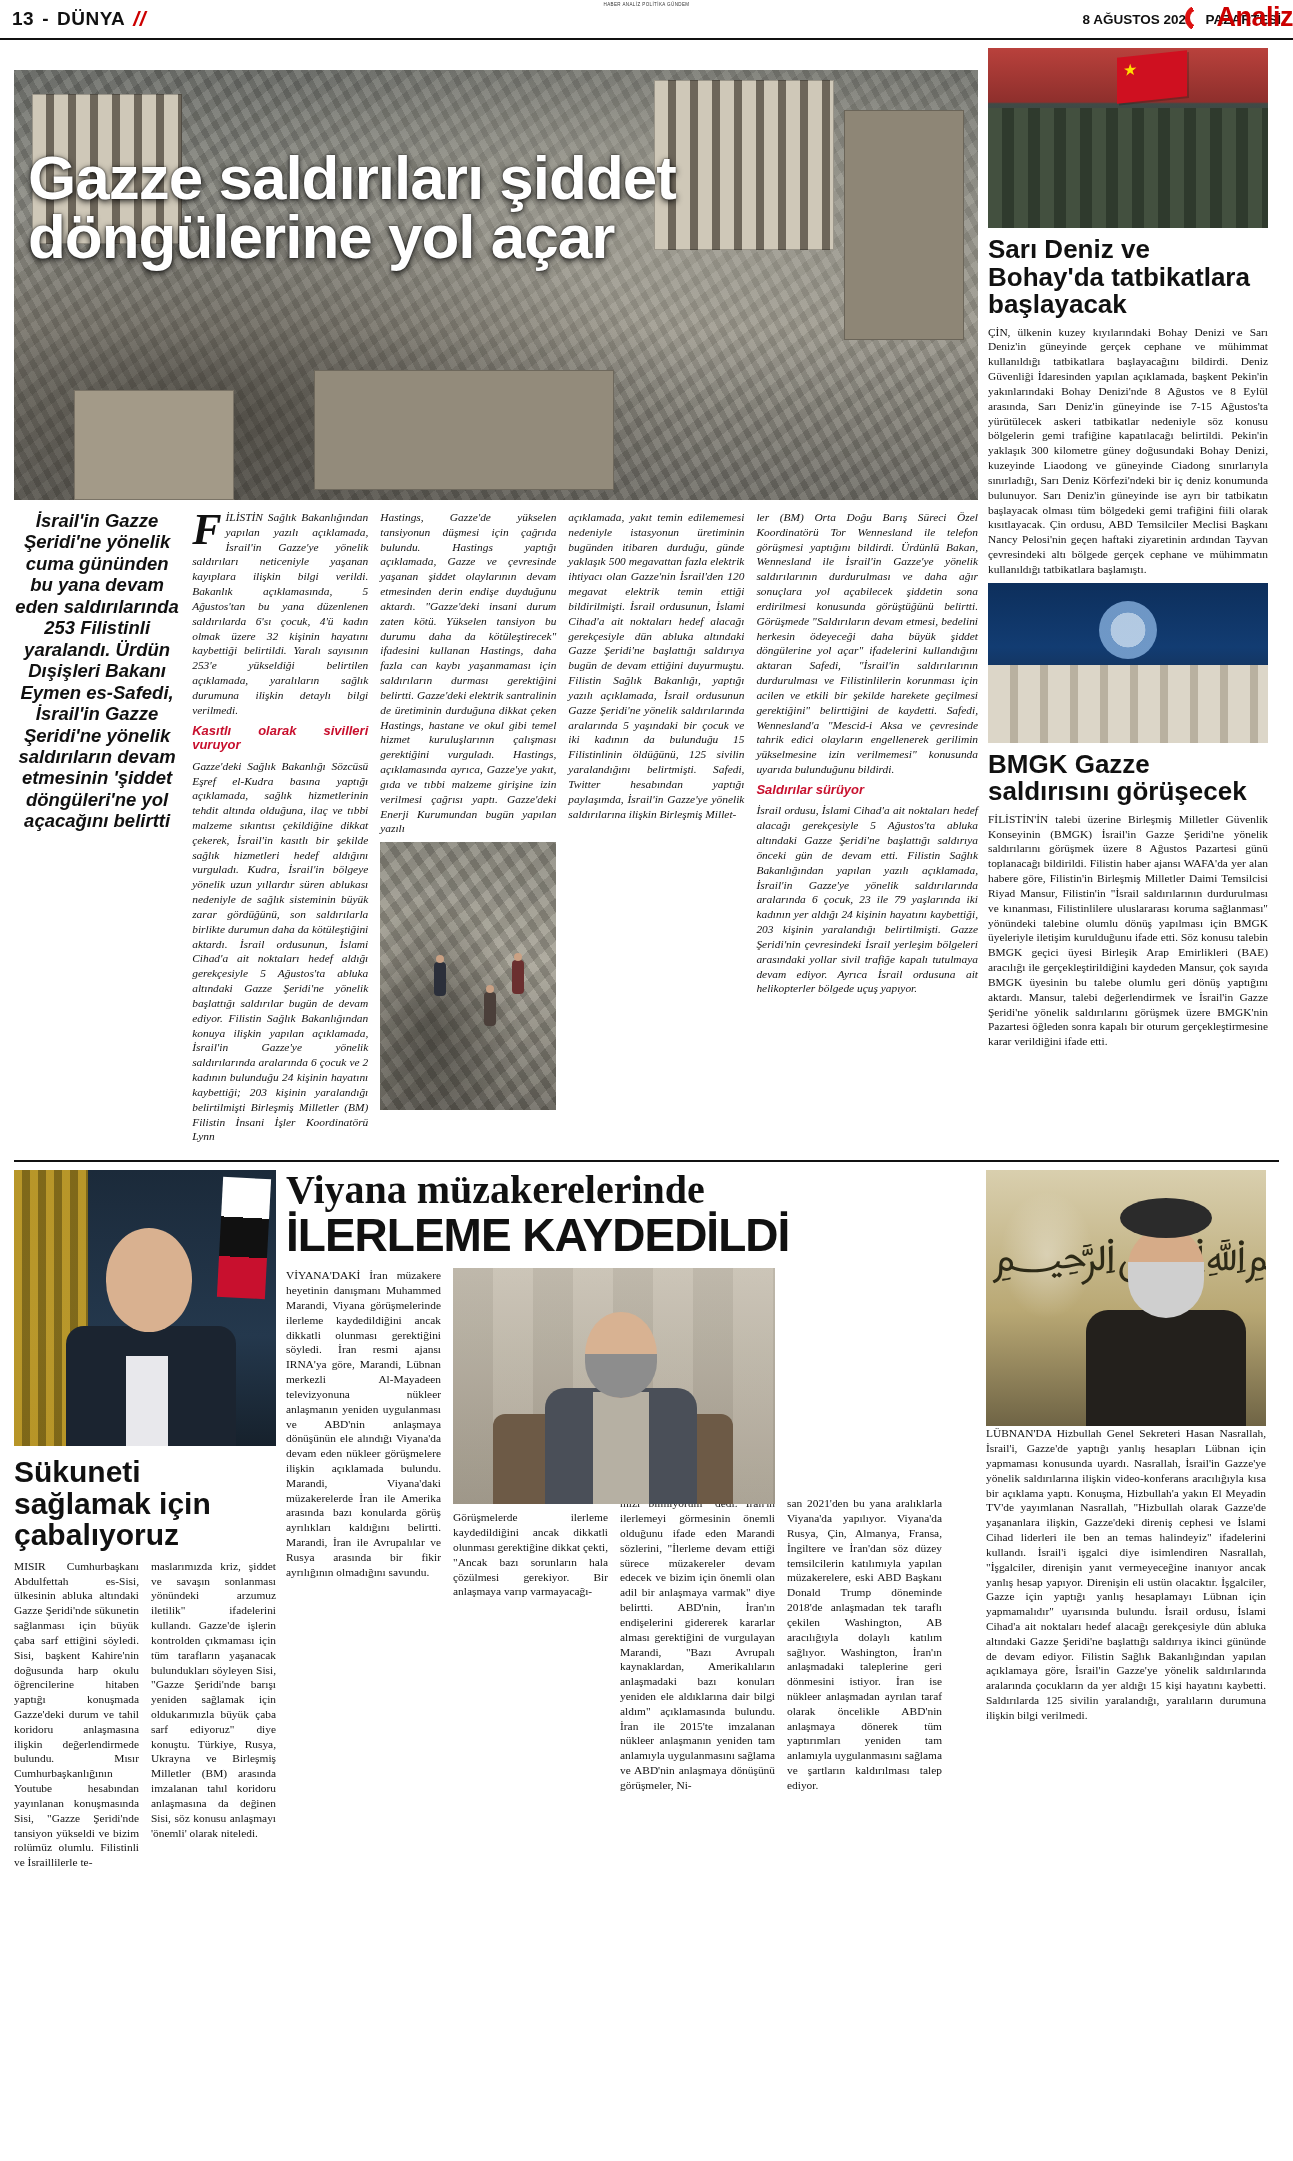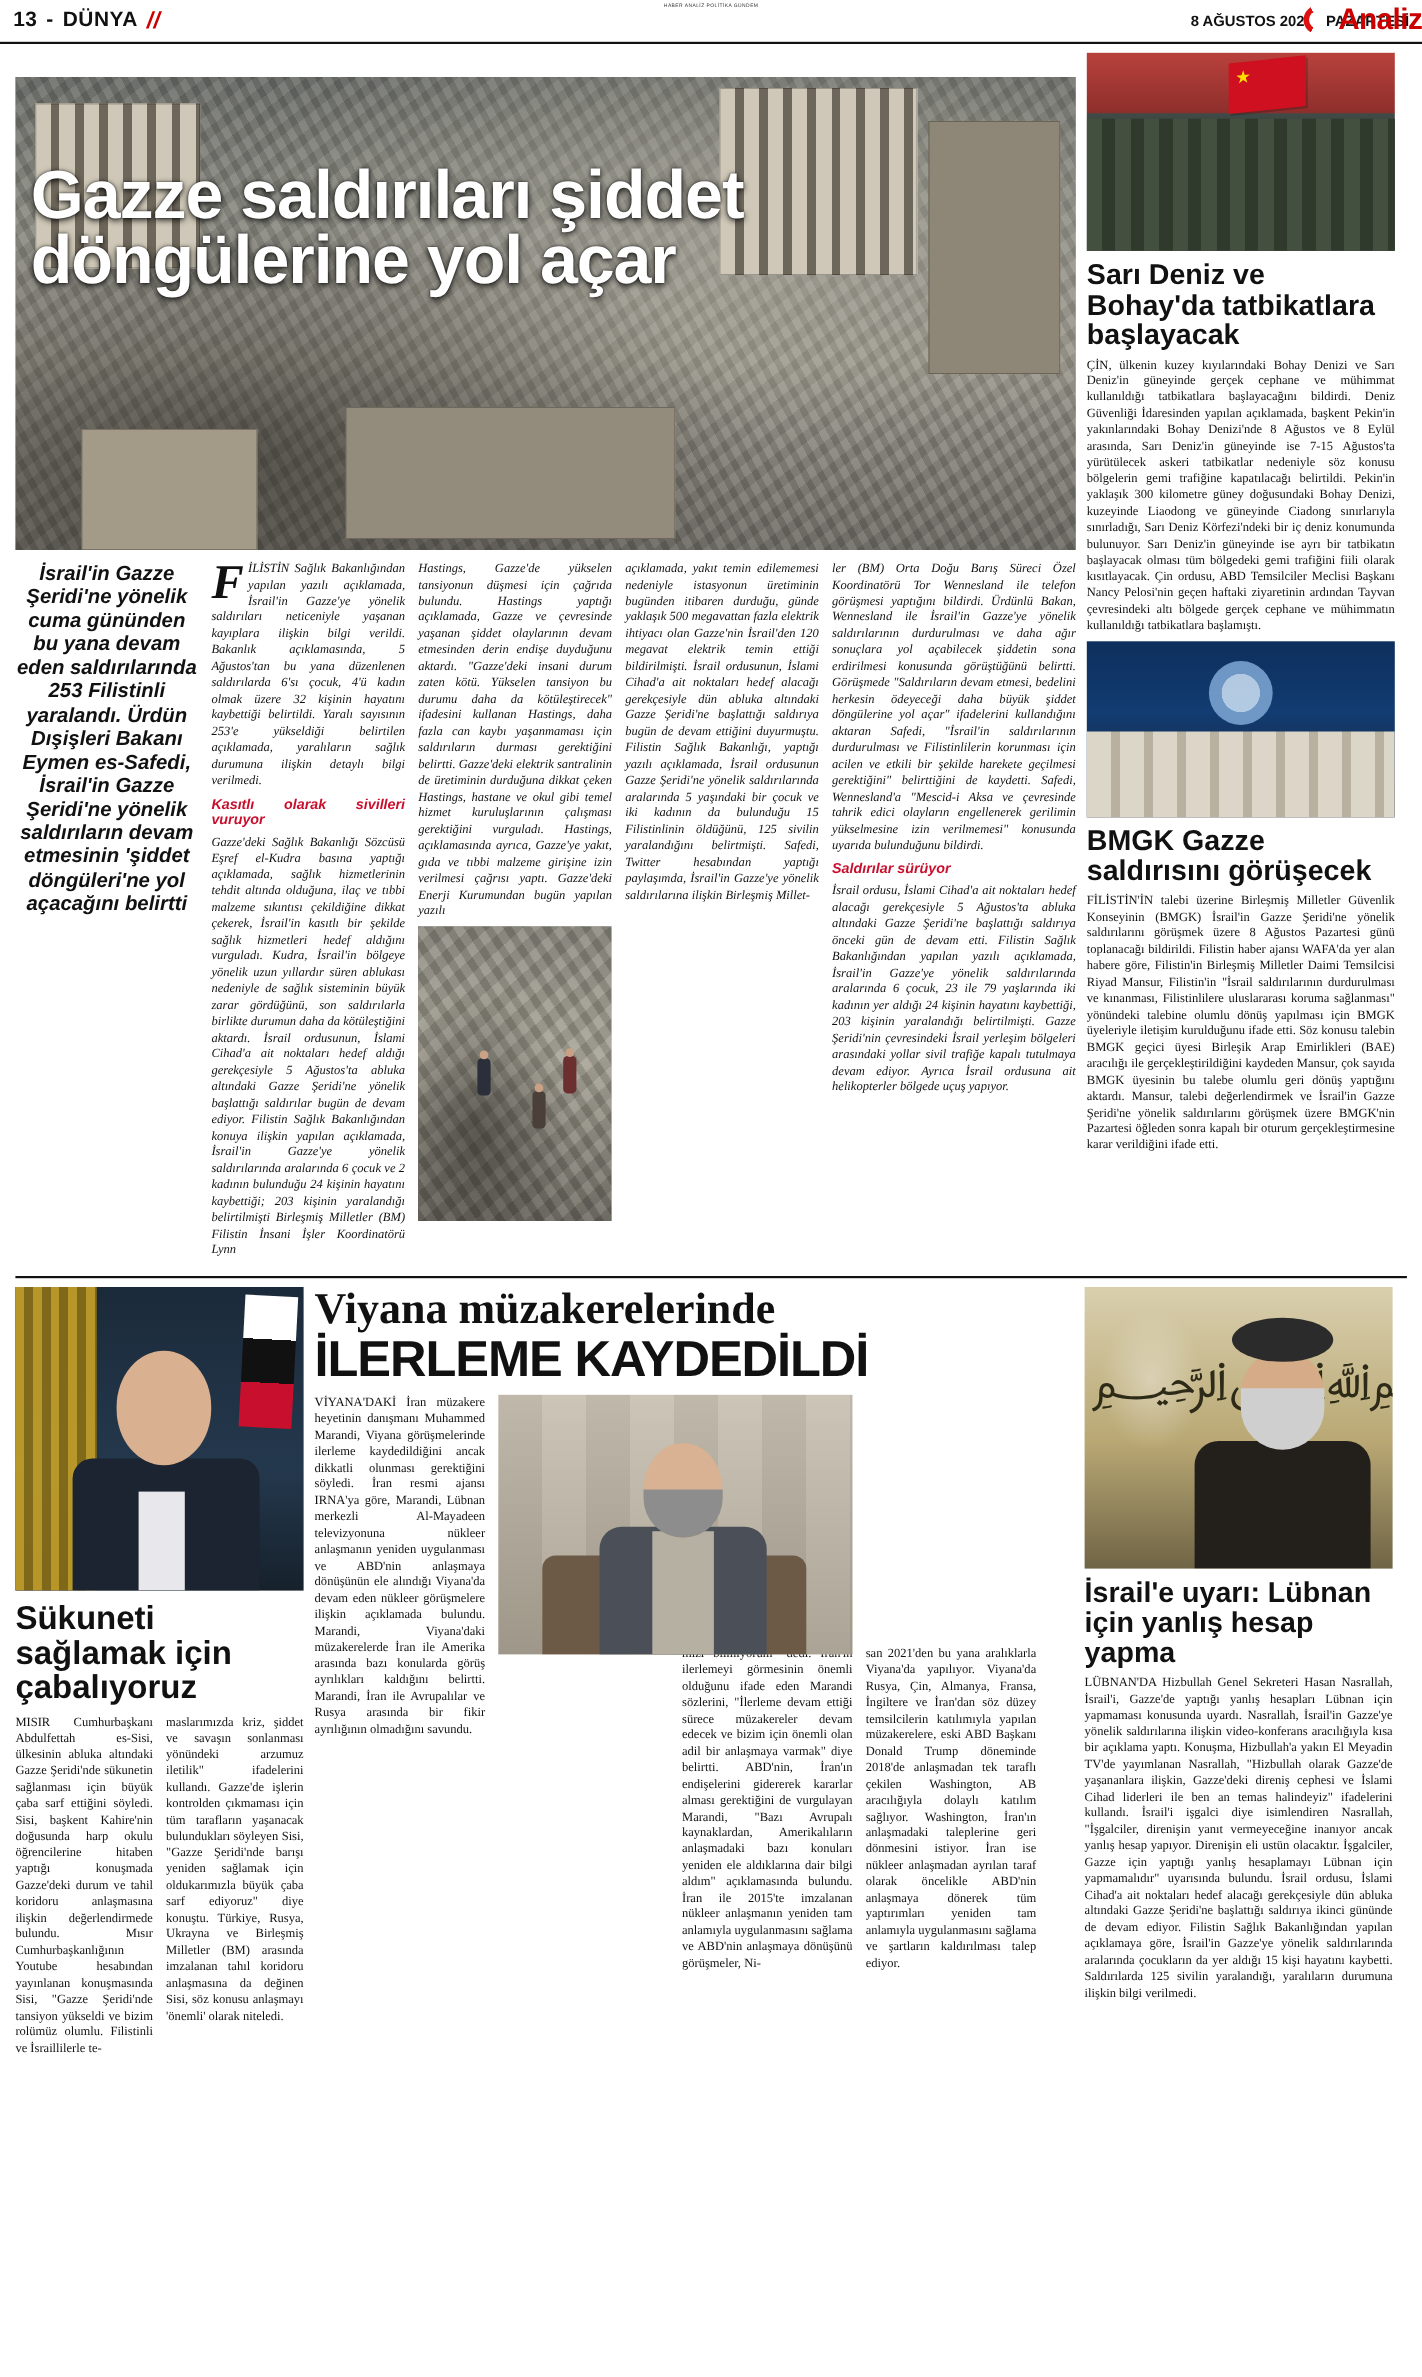--- a/index.html
+++ b/index.html
@@ -411,32 +411,32 @@
         <div class="mc">VİYANA'DAKİ İran müzakere heyetinin danışmanı Muhammed Marandi, Viyana görüşmelerinde ilerleme kaydedildiğini ancak dikkatli olunması gerektiğini söyledi. İran resmi ajansı IRNA'ya göre, Marandi, Lübnan merkezli Al-Mayadeen televizyonuna nükleer anlaşmanın yeniden uygulanması ve ABD'nin anlaşmaya dönüşünün ele alındığı Viyana'da devam eden nükleer görüşmelere ilişkin açıklamada bulundu. Marandi, Viyana'daki müzakerelerde İran ile Amerika arasında bazı konularda görüş ayrılıkları kaldığını belirtti. Marandi, İran ile Avrupalılar ve Rusya arasında bir fikir ayrılığının olmadığını savundu.</div>
         <div class="mc">
           <div class="marandi-photo">
             <div class="wall"></div>
             <div class="chair"></div>
             <div class="jacket"></div>
             <div class="sweater"></div>
             <div class="head2"></div>
             <div class="beard"></div>
           </div>
+          <div>Görüşmelerde ilerleme kaydedildiğini ancak dikkatli olunması gerektiğine dikkat çekti, "Ancak bazı sorunların hala çözülmesi gerekiyor. Bir anlaşmaya varıp varmayacağı-</div>
         </div>
         <div class="mc" style="padding-top:228px;">mızı bilmiyorum" dedi. İran'ın ilerlemeyi görmesinin önemli olduğunu ifade eden Marandi sözlerini, "İlerleme devam ettiği sürece müzakereler devam edecek ve bizim için önemli olan adil bir anlaşmaya varmak" diye belirtti. ABD'nin, İran'ın endişelerini gidererek kararlar alması gerektiğini de vurgulayan Marandi, "Bazı Avrupalı kaynaklardan, Amerikalıların anlaşmadaki bazı konuları yeniden ele aldıklarına dair bilgi aldım" açıklamasında bulundu. İran ile 2015'te imzalanan nükleer anlaşmanın yeniden tam anlamıyla uygulanmasını sağlama ve ABD'nin anlaşmaya dönüşünü görüşmeler, Ni-</div>
         <div class="mc" style="padding-top:228px;">san 2021'den bu yana aralıklarla Viyana'da yapılıyor. Viyana'da Rusya, Çin, Almanya, Fransa, İngiltere ve İran'dan söz düzey temsilcilerin katılımıyla yapılan müzakerelere, eski ABD Başkanı Donald Trump döneminde 2018'de anlaşmadan tek taraflı çekilen Washington, AB aracılığıyla dolaylı katılım sağlıyor. Washington, İran'ın anlaşmadaki taleplerine geri dönmesini istiyor. İran ise nükleer anlaşmadan ayrılan taraf olarak öncelikle ABD'nin anlaşmaya dönerek tüm yaptırımları yeniden tam anlamıyla uygulanmasını sağlama ve şartların kaldırılması talep ediyor.</div>
       </div>
     </div>
 
     <div class="bz-right">
       <div class="nasrallah-photo">
         <div class="calig">﷽</div>
         <div class="robe"></div>
         <div class="face2"></div>
         <div class="beard2"></div>
         <div class="turban"></div>
       </div>
-      <h2 class="rail-h">İsrail'e uyarı: Lübnan için yanlış hesap yapma</h2>
       <p class="rail-p">LÜBNAN'DA Hizbullah Genel Sekreteri Hasan Nasrallah, İsrail'i, Gazze'de yaptığı yanlış hesapları Lübnan için yapmaması konusunda uyardı. Nasrallah, İsrail'in Gazze'ye yönelik saldırılarına ilişkin video-konferans aracılığıyla kısa bir açıklama yaptı. Konuşma, Hizbullah'a yakın El Meyadin TV'de yayımlanan Nasrallah, "Hizbullah olarak Gazze'de yaşananlara ilişkin, Gazze'deki direniş cephesi ve İslami Cihad liderleri ile ben an temas halindeyiz" ifadelerini kullandı. İsrail'i işgalci diye isimlendiren Nasrallah, "İşgalciler, direnişin yanıt vermeyeceğine inanıyor ancak yanlış hesap yapıyor. Direnişin eli ustün olacaktır. İşgalciler, Gazze için yaptığı yanlış hesaplamayı Lübnan için yapmamalıdır" uyarısında bulundu. İsrail ordusu, İslami Cihad'a ait noktaları hedef alacağı gerekçesiyle dün abluka altındaki Gazze Şeridi'ne başlattığı saldırıya ikinci gününde de devam ediyor. Filistin Sağlık Bakanlığından yapılan açıklamaya göre, İsrail'in Gazze'ye yönelik saldırılarında aralarında çocukların da yer aldığı 15 kişi hayatını kaybetti. Saldırılarda 125 sivilin yaralandığı, yaralıların durumuna ilişkin bilgi verilmedi.</p>
     </div>
 
   </div>
 </div>
 
 </body></html>

